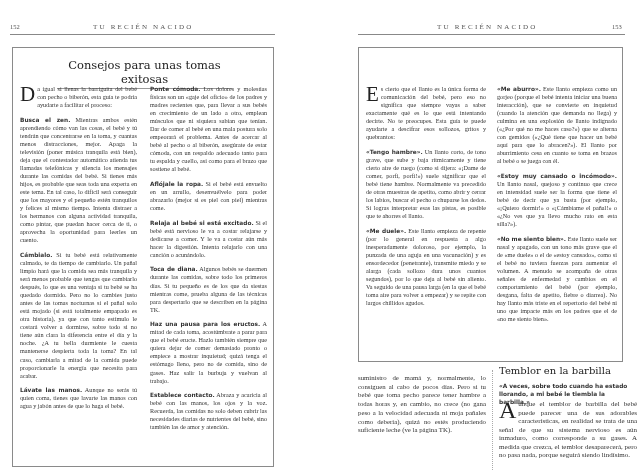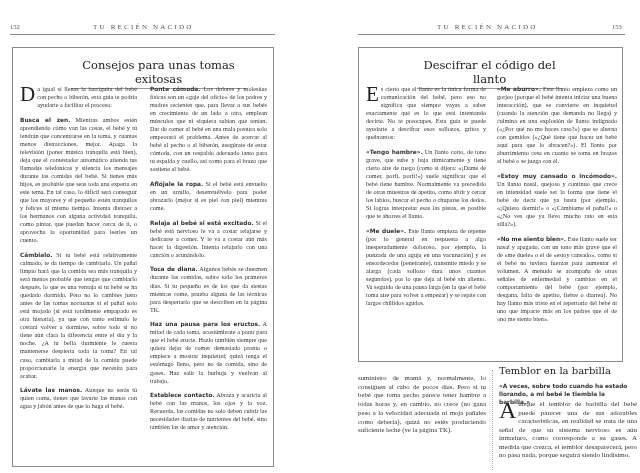--- a/index.html
+++ b/index.html
@@ -26,21 +26,21 @@
 </style>
 </head>
 <body>
 
 <div class="page left">
   <span class="folio" style="left:10px;">152</span>
   <span class="running-head" style="left:93px;">TU RECIÉN NACIDO</span>
   <div class="head-rule" style="left:10px; width:265px;"></div>
 
   <div class="box" style="left:12px; top:35px; width:262px; height:420px;">
-    <div class="box-title" style="left:58px; top:10px; width:175px;">Consejos para unas tomas exitosas</div>
+    <div class="box-title" style="left:44px; top:10px; width:175px;">Consejos para unas tomas exitosas</div>
 
     <div class="col" style="left:7px; top:37px; width:117px;">
       <p><span class="drop">D</span><span>a igual si llenas la barriguita del bebé con pecho o biberón, esta guía te podría ayudarte a facilitar el proceso:</span></p>
       <p><span class="lead">Busca el zen.</span><span> Mientras ambos estén aprendiendo cómo van las cosas, el bebé y tú tendrán que concentrarse en la toma, y cuantas menos distracciones, mejor. Apaga la televisión (poner música tranquila está bien), deja que el contestador automático atienda tus llamadas telefónicas y silencia los mensajes durante las comidas del bebé. Si tienes más hijos, es probable que seas toda una experta en este tema. En tal caso, lo difícil será conseguir que los mayores y el pequeño estén tranquilos y felices al mismo tiempo. Intenta distraer a los hermanos con alguna actividad tranquila, como pintar, que puedan hacer cerca de ti, o aprovecha la oportunidad para leerles un cuento.</span></p>
       <p><span class="lead">Cámbialo.</span><span> Si tu bebé está relativamente calmado, te da tiempo de cambiarlo. Un pañal limpio hará que la comida sea más tranquila y será menos probable que tengas que cambiarlo después, lo que es una ventaja si tu bebé se ha quedado dormido. Pero no lo cambies justo antes de las tomas nocturnas si el pañal solo está mojado (si está totalmente empapado es otra historia), ya que con tanto estímulo le costará volver a dormirse, sobre todo si no tiene aún clara la diferencia entre el día y la noche. ¿A tu bella durmiente le cuesta mantenerse despierta toda la toma? En tal caso, cambiarla a mitad de la comida puede proporcionarle la energía que necesita para acabar.</span></p>
       <p><span class="lead">Lávate las manos.</span><span> Aunque no serás tú quien coma, tienes que lavarte las manos con agua y jabón antes de que lo haga el bebé.</span></p>
     </div>
 
     <div class="col" style="left:137px; top:37px; width:117px;">
       <p><span class="lead">Ponte cómoda.</span><span> Los dolores y molestias físicas son un «gaje del oficio» de los padres y madres recientes que, para llevar a sus bebés en crecimiento de un lado a otro, emplean músculos que ni siquiera sabían que tenían. Dar de comer al bebé en una mala postura solo empeorará el problema. Antes de acercar al bebé al pecho o al biberón, asegúrate de estar cómoda, con un respaldo adecuado tanto para tu espalda y cuello, así como para el brazo que sostiene al bebé.</span></p>
@@ -52,21 +52,20 @@
     </div>
   </div>
 </div>
 
 <div class="page right">
   <span class="running-head" style="left:117px;">TU RECIÉN NACIDO</span>
   <span class="folio" style="left:292px;">153</span>
   <div class="head-rule" style="left:38px; width:267px;"></div>
 
   <div class="box" style="left:38px; top:35px; width:265px; height:315px;">
-    <div class="box-title" style="left:58px; top:10px; width:145px;">Descifrar el código del llanto</div>
 
     <div class="col" style="left:7px; top:37px; width:120px;">
       <p><span class="drop">E</span><span>s cierto que el llanto es la única forma de comunicación del bebé, pero eso no significa que siempre vayas a saber exactamente qué es lo que está intentando decirte. No te preocupes. Esta guía te puede ayudarte a descifrar esos sollozos, gritos y quebrantos:</span></p>
       <p><span class="lead">«Tengo hambre».</span><span> Un llanto corto, de tono grave, que sube y baja rítmicamente y tiene cierto aire de ruego (como si dijera: «¡Dame de comer, porfi, porfi!») suele significar que el bebé tiene hambre. Normalmente va precedido de otras muestras de apetito, como abrir y cerrar los labios, buscar el pecho o chuparse los dedos. Si logras interpretar esas las pistas, es posible que te ahorres el llanto.</span></p>
       <p><span class="lead">«Me duele».</span><span> Este llanto empieza de repente (por lo general en respuesta a algo inesperadamente doloroso, por ejemplo, la punzada de una aguja en una vacunación) y es ensordecedor (penetrante), transmite miedo y se alarga (cada sollozo dura unos cuantos segundos), por lo que deja al bebé sin aliento. Va seguido de una pausa larga (en la que el bebé toma aire para volver a empezar) y se repite con largos chillidos agudos.</span></p>
     </div>
 
     <div class="col" style="left:138px; top:37px; width:120px;">
       <p><span class="lead">«Me aburro».</span><span> Este llanto empieza como un gorjeo (porque el bebé intenta iniciar una buena interacción), que se convierte en inquietud (cuando la atención que demanda no llega) y culmina en una explosión de llanto indignado («¿Por qué no me haces caso?») que se alterna con gemidos («¿Qué tiene que hacer un bebé aquí para que lo abracen?»). El llanto por aburrimiento cesa en cuanto se toma en brazos al bebé o se juega con él.</span></p>
       <p><span class="lead">«Estoy muy cansado o incómodo».</span><span> Un llanto nasal, quejoso y continuo que crece en intensidad suele ser la forma que tiene el bebé de decir que ya basta (por ejemplo, «¡Quiero dormir!» o «¡Cámbiame el pañal!» o «¿No ves que ya llevo mucho rato en esta silla?»).</span></p>

